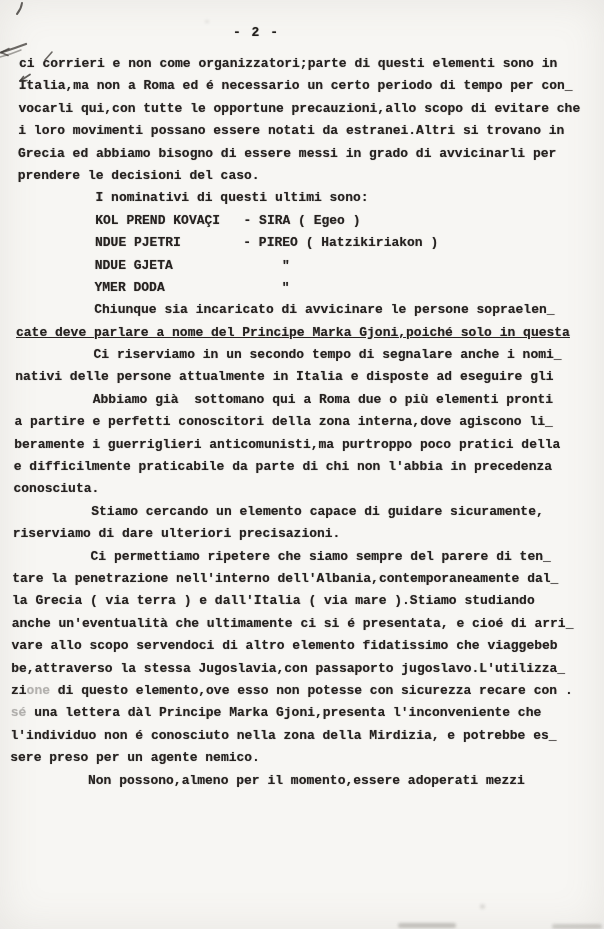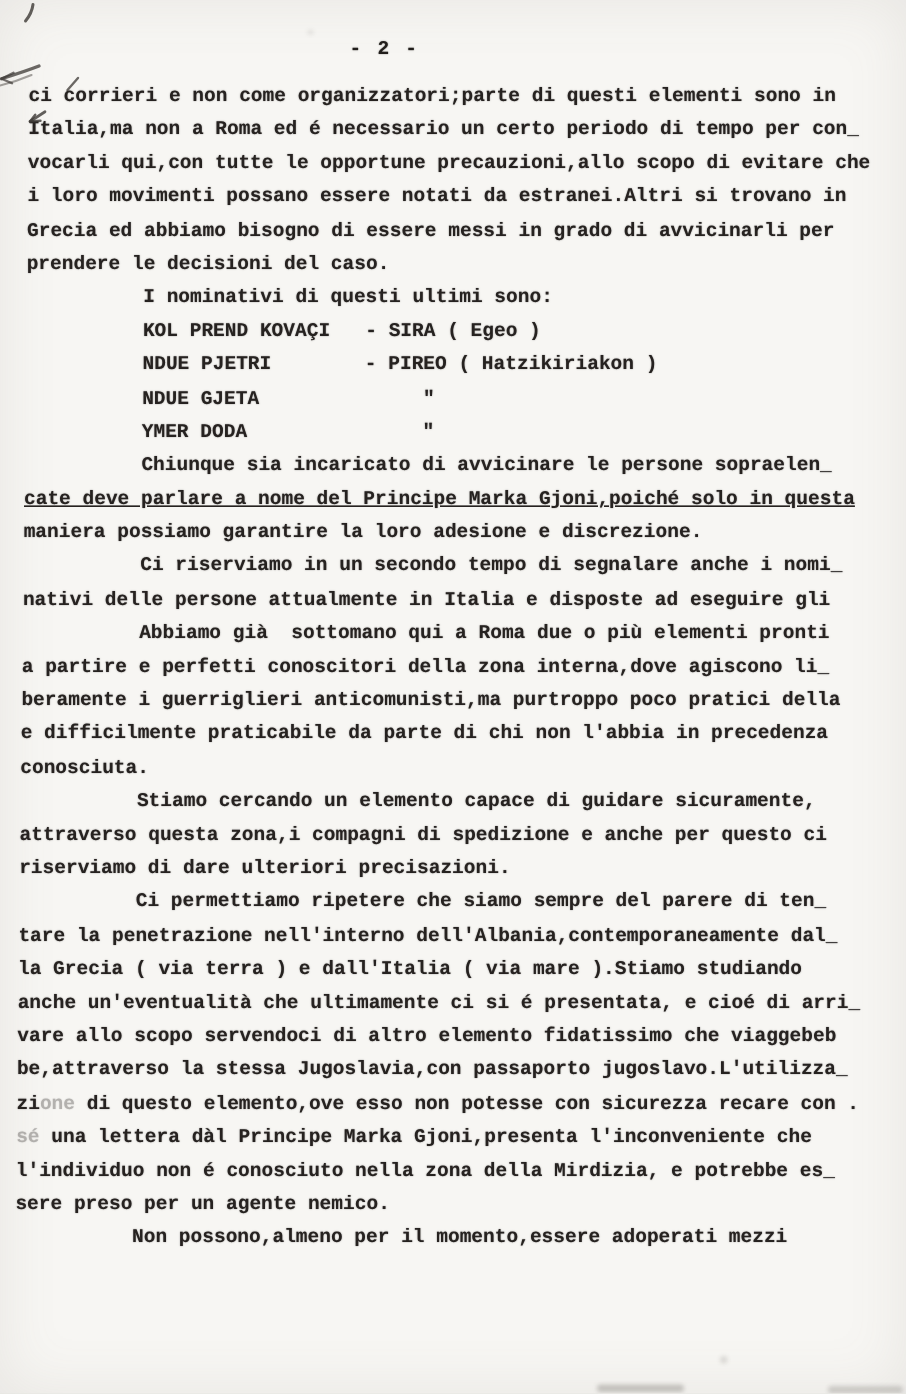--- a/index.html
+++ b/index.html
@@ -77,30 +77,28 @@
       <div class="line" style="margin-left: -0.75px;"><span>i loro movimenti possano essere notati da estranei.Altri si trovano in</span></div>
       <div class="line" style="margin-left: -1px;"><span>Grecia ed abbiamo bisogno di essere messi in grado di avvicinarli per</span></div>
       <div class="line" style="margin-left: -1.25px;"><span>prendere le decisioni del caso.</span></div>
       <div class="line" style="margin-left: -1.5px;"><span>          I nominativi di questi ultimi sono:</span></div>
       <div class="line" style="margin-left: -1.75px;"><span>          KOL PREND KOVAÇI   - SIRA ( Egeo )</span></div>
       <div class="line" style="margin-left: -2px;"><span>          NDUE PJETRI        - PIREO ( Hatzikiriakon )</span></div>
       <div class="line" style="margin-left: -2.25px;"><span>          NDUE GJETA              "</span></div>
       <div class="line" style="margin-left: -2.5px;"><span>          YMER DODA               "</span></div>
       <div class="line" style="margin-left: -2.75px;"><span>          Chiunque sia incaricato di avvicinare le persone sopraelen_</span></div>
       <div class="line" style="margin-left: -3px; text-decoration: underline;"><span>cate deve parlare a nome del Principe Marka Gjoni,poiché solo in questa</span></div>
-      <div class="line" style="margin-left: -3.25px;"><span>maniera possiamo garantire la loro adesione e discrezione.</span></div>
       <div class="line" style="margin-left: -3.5px;"><span>          Ci riserviamo in un secondo tempo di segnalare anche i nomi_</span></div>
       <div class="line" style="margin-left: -3.75px;"><span>nativi delle persone attualmente in Italia e disposte ad eseguire gli</span></div>
       <div class="line" style="margin-left: -4.25px;"><span>          Abbiamo già  sottomano qui a Roma due o più elementi pronti</span></div>
       <div class="line" style="margin-left: -4.5px;"><span>a partire e perfetti conoscitori della zona interna,dove agiscono li_</span></div>
       <div class="line" style="margin-left: -4.75px;"><span>beramente i guerriglieri anticomunisti,ma purtroppo poco pratici della</span></div>
       <div class="line" style="margin-left: -5.25px;"><span>e difficilmente praticabile da parte di chi non l'abbia in precedenza</span></div>
       <div class="line" style="margin-left: -5.5px;"><span>conosciuta.</span></div>
       <div class="line" style="margin-left: -5.75px;"><span>          Stiamo cercando un elemento capace di guidare sicuramente,</span></div>
-      <div class="line" style="margin-left: -6px;"><span>attraverso questa zona,i compagni di spedizione e anche per questo ci</span></div>
       <div class="line" style="margin-left: -6.25px;"><span>riserviamo di dare ulteriori precisazioni.</span></div>
       <div class="line" style="margin-left: -6.5px;"><span>          Ci permettiamo ripetere che siamo sempre del parere di ten_</span></div>
       <div class="line" style="margin-left: -6.75px;"><span>tare la penetrazione nell'interno dell'Albania,contemporaneamente dal_</span></div>
       <div class="line" style="margin-left: -7px;"><span>la Grecia ( via terra ) e dall'Italia ( via mare ).Stiamo studiando</span></div>
       <div class="line" style="margin-left: -7.25px;"><span>anche un'eventualità che ultimamente ci si é presentata, e cioé di arri_</span></div>
       <div class="line" style="margin-left: -7.5px;"><span>vare allo scopo servendoci di altro elemento fidatissimo che viaggebeb</span></div>
       <div class="line" style="margin-left: -7.75px;"><span>be,attraverso la stessa Jugoslavia,con passaporto jugoslavo.L'utilizza_</span></div>
       <div class="line" style="margin-left: -8px;"><span>zi</span><span class="faded">one</span><span> di questo elemento,ove esso non potesse con sicurezza recare con .</span></div>
       <div class="line" style="margin-left: -8.25px;"><span class="faded">sé</span><span> una lettera dàl Principe Marka Gjoni,presenta l'inconveniente che</span></div>
       <div class="line" style="margin-left: -8.5px;"><span>l'individuo non é conosciuto nella zona della Mirdizia, e potrebbe es_</span></div>

